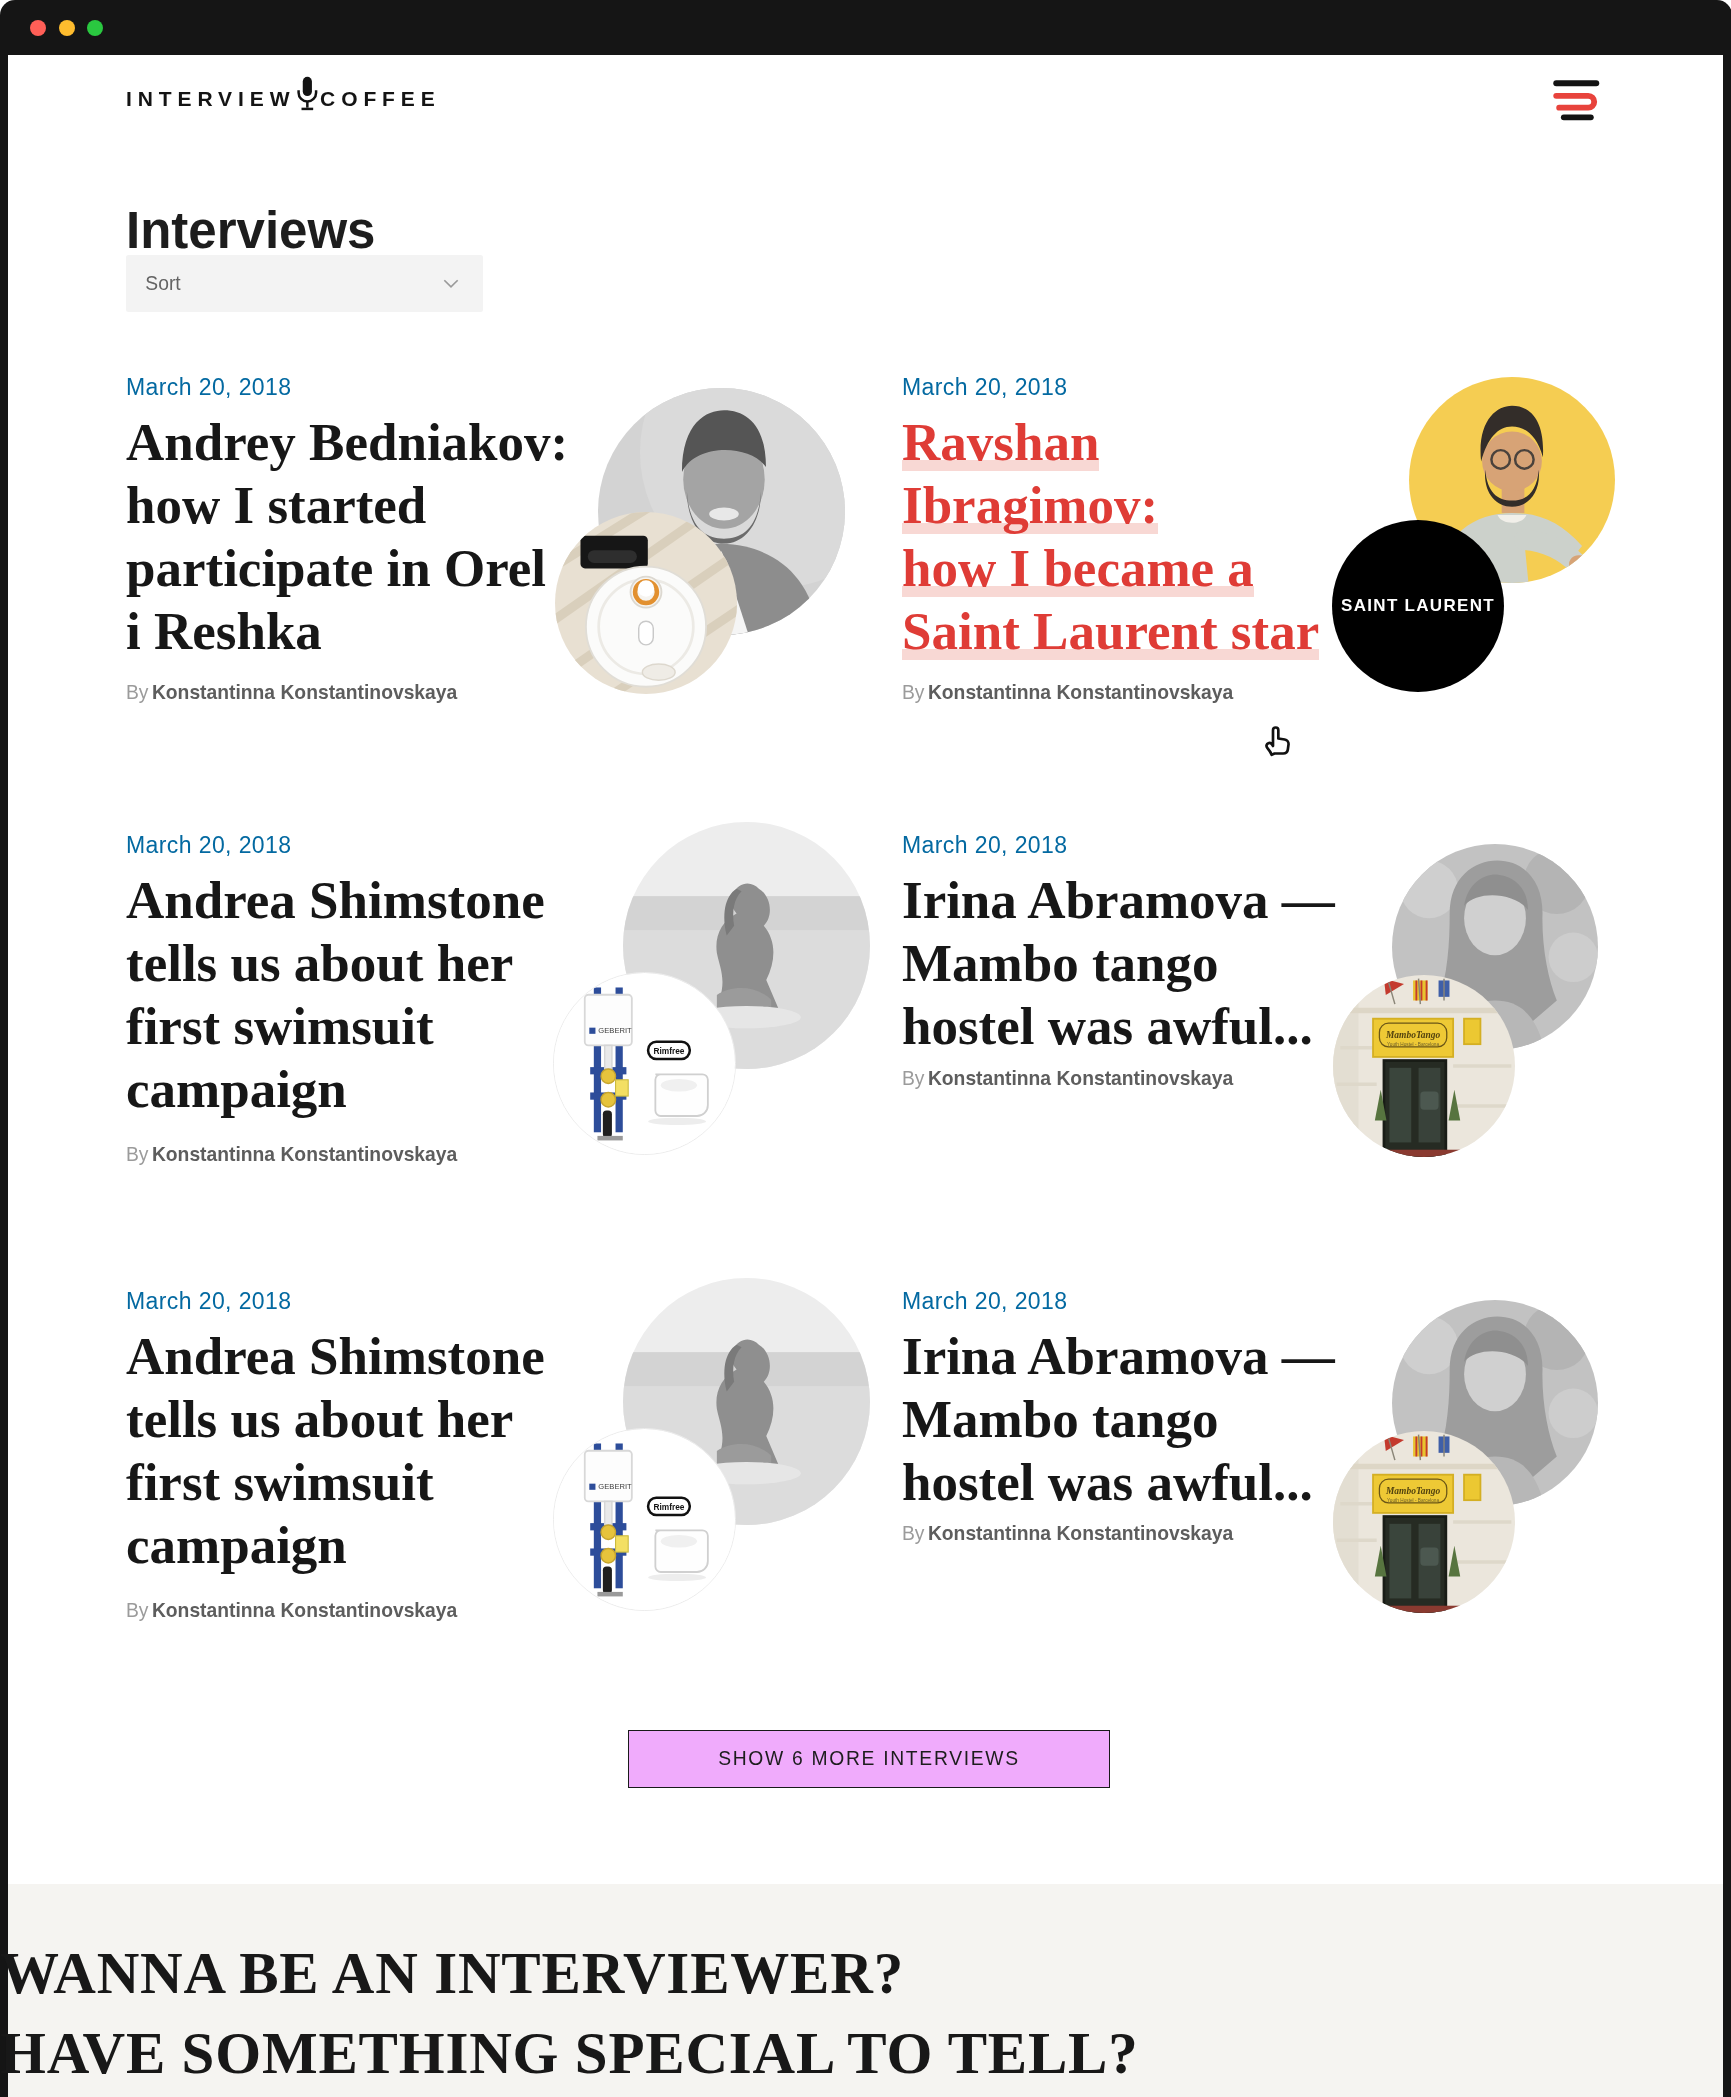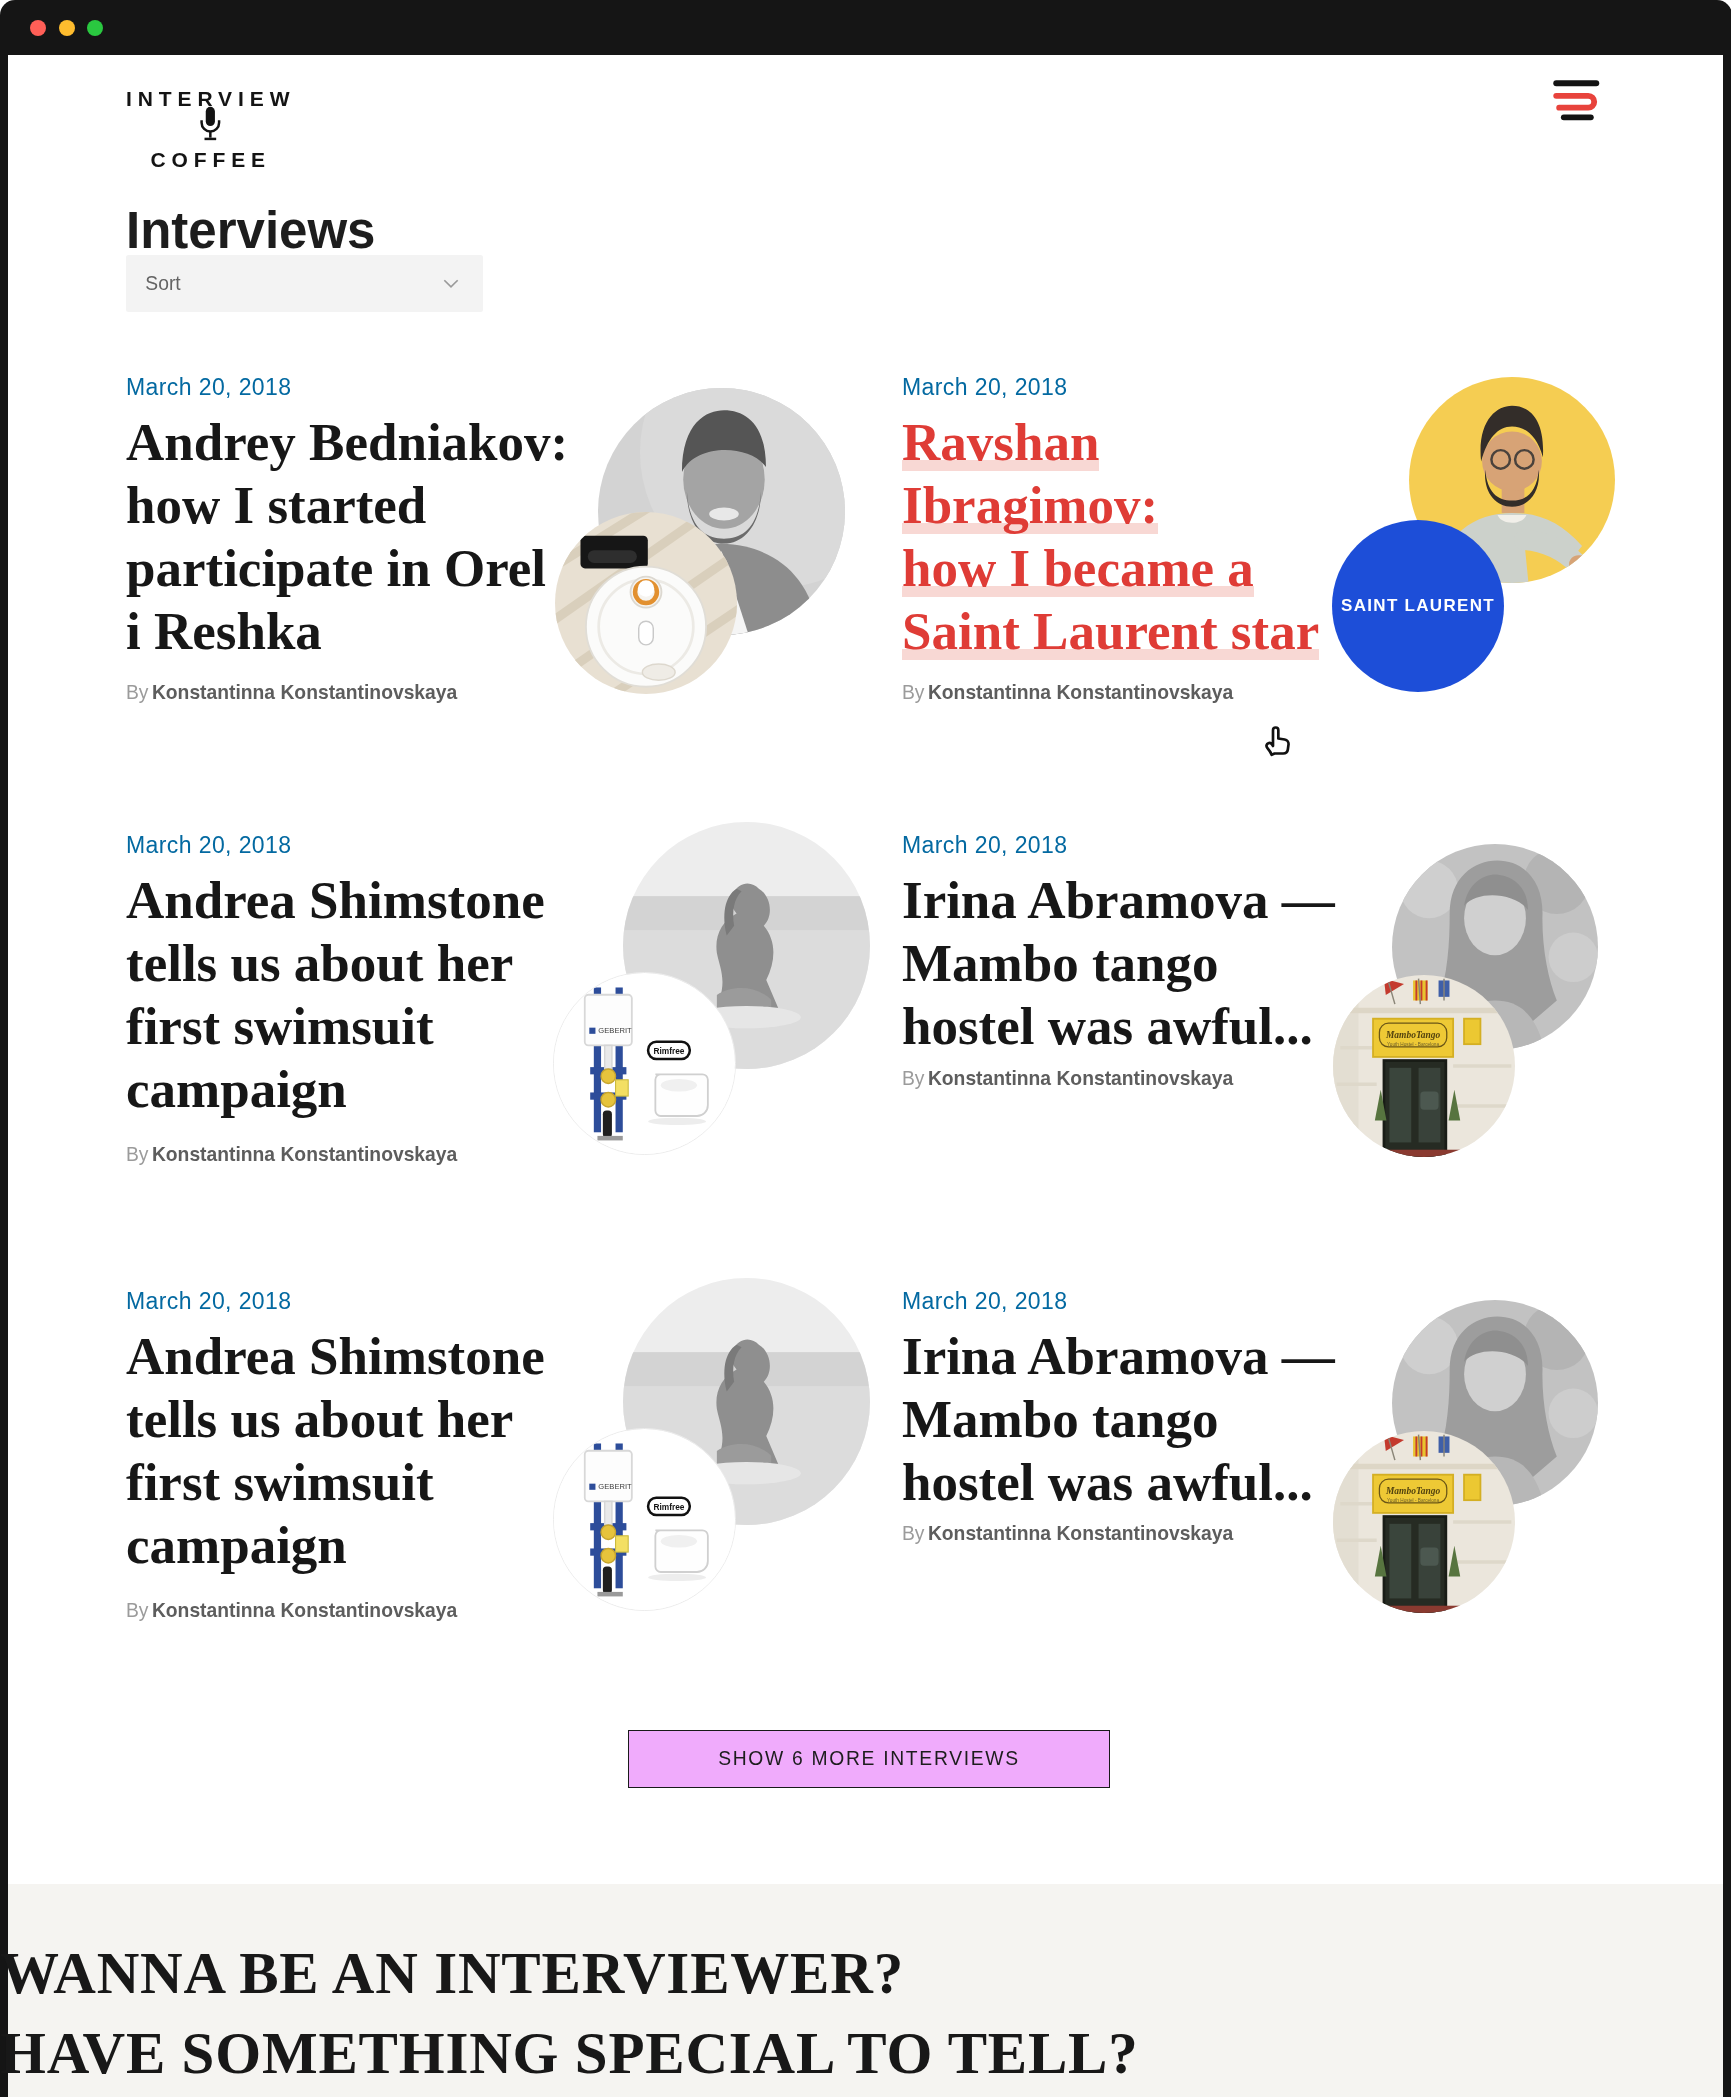--- a/index.html
+++ b/index.html
@@ -4,39 +4,39 @@
 <style>
   html,body{margin:0;padding:0;background:#ffffff;}
   body{width:1732px;height:2585px;position:relative;font-family:"Liberation Sans",sans-serif;}
   #page{position:absolute;left:0;top:0;width:1732px;height:2585px;overflow:hidden;}
   .abs{position:absolute;}
   
   #frame{position:absolute;inset:0;background:#151515;border-radius:15px;}
   #panel{position:absolute;left:8.4px;top:55px;width:1715px;height:2509px;background:#ffffff;border-radius:0 0 15px 15px;}
   .tl-dot{position:absolute;width:16px;height:16px;border-radius:50%;top:20px;}
   
-  #logo{position:absolute;left:126px;top:82px;display:flex;align-items:center;gap:1px;color:#141414;flex-direction:column;}
+  #logo{position:absolute;left:126px;top:82px;display:flex;align-items:center;gap:1px;color:#141414;}
   .logo-word{font-size:21px;font-weight:800;letter-spacing:5.9px;line-height:34px;}
   
   #h1{position:absolute;left:126px;top:169px;font-size:51px;line-height:56px;font-weight:700;color:#1d1d1d;letter-spacing:0;}
   
   #sort{position:absolute;left:126px;top:255px;width:357px;height:57px;background:#f3f3f3;border-radius:2.5px;}
   #sort .lbl{position:absolute;left:19.3px;top:17.6px;font-size:19.3px;color:#636363;}
   #sort svg{position:absolute;right:24px;top:23.5px;}
   
   .card{position:absolute;width:738px;height:336px;}
   .date{position:absolute;left:0;font-size:23px;line-height:23.5px;color:#0369a1;letter-spacing:0.4px;}
   .title{position:absolute;left:0;margin:0;font-weight:700;}
   .t-line{font-family:"Liberation Serif",serif;font-weight:700;font-size:53px;line-height:63px;color:#171717;white-space:nowrap;width:fit-content;}
   .red .t-line{color:#df3c36;background-image:linear-gradient(#f8d8d4,#f8d8d4);background-repeat:no-repeat;background-size:100% 11px;background-position:0 49px;}
   .byline{position:absolute;left:0;font-size:19.3px;line-height:24px;color:#9b9b9b;}
   .byline b{color:#5d5d5d;font-weight:700;margin-left:3.4px;}
   .circle{position:absolute;border-radius:50%;overflow:hidden;}
   .circle svg{display:block;width:100%;height:100%;}
-  .sl-badge{display:flex;align-items:center;justify-content:center;background:#1d4ed8;color:#ffffff;font-size:17px;font-weight:700;letter-spacing:1.3px;white-space:nowrap;}
+  .sl-badge{display:flex;align-items:center;justify-content:center;background:#000000;color:#ffffff;font-size:17px;font-weight:700;letter-spacing:1.3px;white-space:nowrap;}
   
   #showmore{position:absolute;left:628px;top:1730px;width:482px;height:58px;background:#f0abfc;border:1.3px solid #1a1a1a;box-sizing:border-box;display:flex;align-items:center;justify-content:center;cursor:pointer;}
   #showmore span{font-size:19.3px;letter-spacing:1.7px;color:#1d1d1d;}
   
   #cta{position:absolute;left:8.4px;top:1884px;width:1715px;height:486px;background:#f5f4f1;}
   .cta-h{position:absolute;left:0;width:1715px;text-align:left;font-family:"Liberation Serif",serif;font-weight:700;font-size:59px;line-height:80px;color:#181818;letter-spacing:0.8px;margin:0;}
 </style>
 </head>
 <body>
 

